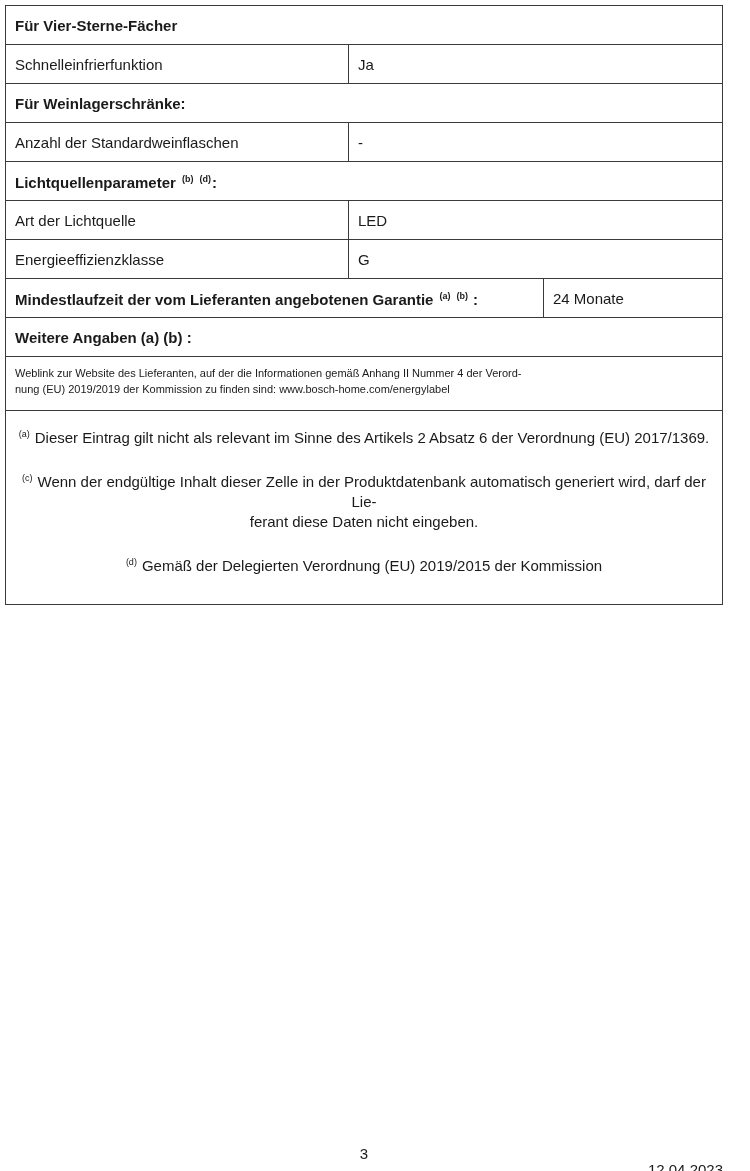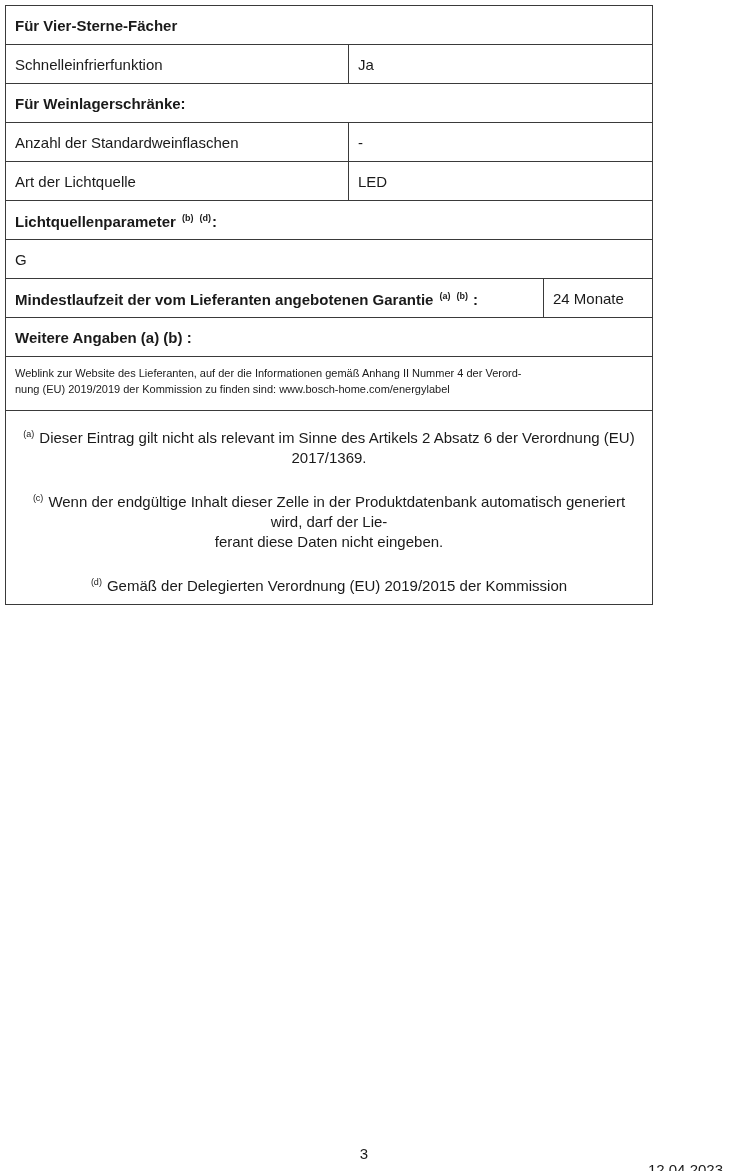--- a/index.html
+++ b/index.html
@@ -12,21 +12,21 @@
     background: #ffffff;
     font-family: "Liberation Sans", sans-serif;
     color: #1a1a1a;
     position: relative;
     overflow: hidden;
   }
   .doc-table {
     position: absolute;
     left: 5px;
     top: 5px;
-    width: 648px;
+    width: 718px;
     border: 1px solid #3a3a3a;
     box-sizing: border-box;
     background: #ffffff;
   }
   .row {
     display: flex;
     border-bottom: 1px solid #3a3a3a;
     box-sizing: border-box;
     height: 39px;
   }
@@ -141,32 +141,33 @@
 
   <div class="row">
     <div class="cell cell-full">Für Weinlagerschränke:</div>
   </div>
 
   <div class="row kv">
     <div class="cell cell-label">Anzahl der Standardweinflaschen</div>
     <div class="cell cell-value">-</div>
   </div>
 
-  <div class="row kv">
-    <div class="cell cell-label">Art der Lichtquelle</div>
-    <div class="cell cell-value">LED</div>
-  </div>
-
   <div class="row">
     <div class="cell cell-full">
       <span><span>Lichtquellenparameter</span><span class="sup">(b)</span><span class="sup">(d)</span><span class="suffix">:</span></span>
     </div>
   </div>
 
   <div class="row kv">
+    <div class="cell cell-label">Art der Lichtquelle</div>
+    <div class="cell cell-value">LED</div>
+  </div>
+
+  <div class="row kv">
+    <div class="cell cell-label">Energieeffizienzklasse</div>
     <div class="cell cell-value">G</div>
   </div>
 
   <div class="row kv-wide">
     <div class="cell cell-label">
       <span><span>Mindestlaufzeit der vom Lieferanten angebotenen Garantie</span><span class="sup">(a)</span><span class="sup">(b)</span><span class="suffix-spaced">:</span></span>
     </div>
     <div class="cell cell-value">24 Monate</div>
   </div>
 

